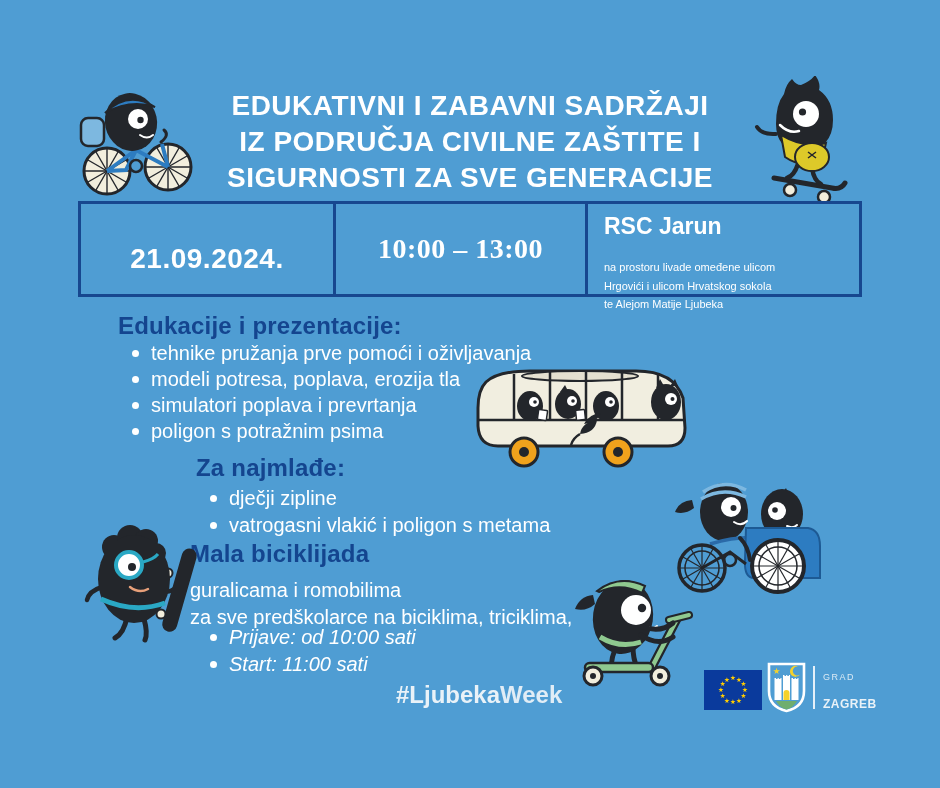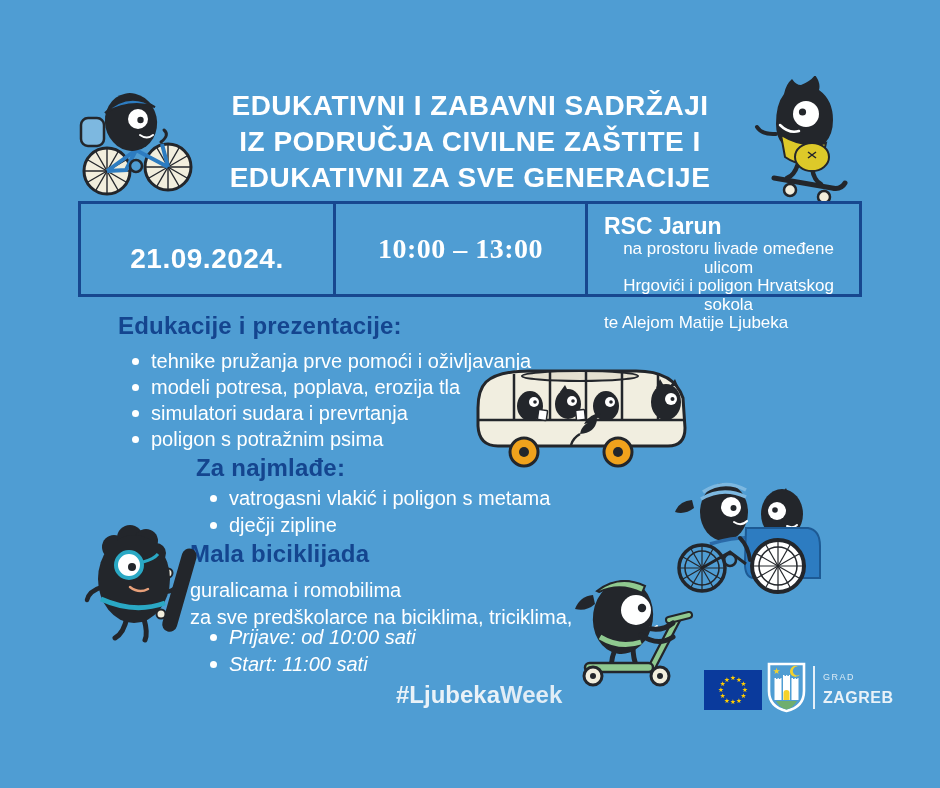--- a/index.html
+++ b/index.html
@@ -27,49 +27,49 @@
   .illu-scooter{left:563px;top:563px;width:137px;height:127px;}
 
   
   .info-table{position:absolute;left:78px;top:201px;width:784px;height:96px;
               display:flex;border:3px solid var(--table-border);color:var(--body-text);}
   .info-cell{display:flex;align-items:center;justify-content:center;}
   .cell-date{width:252px;font-size:28px;font-weight:700;letter-spacing:.5px;margin-top:20px;}
   .cell-time{width:255px;font-size:28px;font-weight:700;letter-spacing:.5px;
              border-left:3px solid var(--table-border);border-right:3px solid var(--table-border);font-family:Liberation Serif, serif;}
   .cell-venue{flex:1;flex-direction:column;align-items:flex-start;justify-content:flex-start;padding:9px 6px 6px 16px;}
-  .venue-name{font-size:23px;font-weight:700;margin-bottom:0;}
-  .venue-detail{font-size:17px;line-height:18.5px;text-align:center;}
+  .venue-name{font-size:23px;font-weight:700;margin-bottom:18px;}
+  .venue-detail{font-size:11px;line-height:18.5px;}
 
   
   .sec-heading{position:absolute;color:var(--heading);font-size:24px;font-weight:700;letter-spacing:.2px;}
   .h-edu{left:118px;top:312px;}
   .h-kids{left:196px;top:454px;}
   .h-bike{left:190px;top:540px;}
   .subtitle{position:absolute;left:190px;top:577px;color:var(--body-text);font-size:20px;line-height:27px;}
   .list{position:absolute;color:var(--body-text);font-size:20px;}
-  .l-edu{left:132px;top:348px;}
+  .l-edu{left:132px;top:340px;}
   .l-edu .li{height:26px;}
   .l-kids{left:210px;top:485px;}
   .l-kids .li{height:27px;}
   .l-bike{left:210px;top:624px;}
   .l-bike .li{height:27px;font-style:italic;}
   .li{display:flex;align-items:center;}
   .dot{width:7px;height:7px;border-radius:50%;background:var(--body-text);margin-right:12px;flex:none;}
 
   
   .hashtag{position:absolute;left:396px;top:681px;color:var(--footer-text);font-size:24px;}
   .hashtag .bold{font-weight:700;}
   .hashtag .light{font-weight:700;opacity:.95;}
   .eu-flag{position:absolute;left:704px;top:670px;width:58px;height:40px;}
   .zg-shield{position:absolute;left:766px;top:661px;width:41px;height:53px;}
   .zg-sep{position:absolute;left:813px;top:666px;width:2px;height:43px;background:rgba(255,255,255,.85);}
   .zg-text{position:absolute;left:823px;top:672px;color:var(--footer-text);}
   .zg-small{font-size:9px;letter-spacing:1.5px;opacity:.9;}
-  .zg-big{font-size:16px;font-weight:700;letter-spacing:.5px;margin-top:7px;}
+  .zg-big{font-size:12px;font-weight:700;letter-spacing:.5px;margin-top:15px;}
 </style>
 </head>
 <body>
 
 <div class="poster">
 
   <svg class="illu illu-cyclist" viewBox="0 0 120 116">
     <circle cx="31" cy="85" r="23" fill="#f2eedd" stroke="#23262b" stroke-width="3"></circle>
     <g stroke="#23262b" stroke-width="1.4">
       <line x1="9" y1="85" x2="53" y2="85"></line>
@@ -97,21 +97,21 @@
     <ellipse cx="55" cy="36" rx="26" ry="29" fill="#23262b" transform="rotate(-12 55 36)"></ellipse>
     <path d="M29,27 q23,-23 50,-6 q-25,-8 -50,6z" fill="#2d7cc1" stroke="#23262b" stroke-width="2"></path>
     <circle cx="62" cy="33" r="10" fill="#ffffff"></circle>
     <circle cx="64.5" cy="34" r="3.2" fill="#23262b"></circle>
     <path d="M64,49 q7,5 13,0" stroke="#ffffff" stroke-width="2" fill="none" stroke-linecap="round"></path>
   </svg>
 
   <div class="title">
     <div>EDUKATIVNI I ZABAVNI SADRŽAJI</div>
     <div>IZ PODRUČJA CIVILNE ZAŠTITE I</div>
-    <div>EDUKATIVNI ZA SVE GENERACIJE</div>
+    <div>SIGURNOSTI ZA SVE GENERACIJE</div>
   </div>
 
   <svg class="illu illu-skateboarder" viewBox="0 0 114 128">
     <path d="M28,102 L86,112 q9,2 13,-5" stroke="#23262b" stroke-width="5" fill="none" stroke-linecap="round"></path>
     <circle cx="44" cy="114" r="6" fill="#f2eedd" stroke="#23262b" stroke-width="2.5"></circle>
     <circle cx="78" cy="121" r="6" fill="#f2eedd" stroke="#23262b" stroke-width="2.5"></circle>
     <path d="M30,58 q-14,1 -19,-7" stroke="#23262b" stroke-width="4" fill="none" stroke-linecap="round"></path>
     <path d="M52,88 q-4,12 -11,14 M66,92 q2,13 9,16" stroke="#23262b" stroke-width="4.5" fill="none" stroke-linecap="round"></path>
     <path d="M38,18 q2,-10 8,-15 q4,6 9,6 q10,-4 14,-10 q6,8 4,15 q14,10 14,30 q0,28 -30,34 q-27,-4 -27,-30 q0,-20 8,-30z" fill="#23262b"></path>
     <path d="M35,59 q23,14 45,8 l-4,18 q-20,8 -37,-4 z" fill="#ddc929" stroke="#23262b" stroke-width="2"></path>
@@ -121,38 +121,38 @@
     <circle cx="56.5" cy="36" r="3.6" fill="#23262b"></circle>
     <path d="M34,49 q9,9 19,6" stroke="#ffffff" stroke-width="2.5" fill="none" stroke-linecap="round"></path>
   </svg>
 
   <div class="info-table">
     <div class="info-cell cell-date">21.09.2024.</div>
     <div class="info-cell cell-time">10:00 – 13:00</div>
     <div class="info-cell cell-venue">
       <div class="venue-name">RSC Jarun</div>
       <div class="venue-detail">na prostoru livade omeđene ulicom</div>
-      <div class="venue-detail">Hrgovići i poligon Hrvatskog sokola</div>
+      <div class="venue-detail">Hrgovići i ulicom Hrvatskog sokola</div>
       <div class="venue-detail">te Alejom Matije Ljubeka</div>
     </div>
   </div>
 
   <div class="sec-heading h-edu">Edukacije i prezentacije:</div>
   <div class="list l-edu">
     <div class="li">
         <span class="dot"></span>
         <span>tehnike pružanja prve pomoći i oživljavanja</span>
       </div>
     <div class="li">
         <span class="dot"></span>
         <span>modeli potresa, poplava, erozija tla</span>
       </div>
     <div class="li">
         <span class="dot"></span>
-        <span>simulatori sudara i prevrtanja</span>
+        <span>simulatori poplava i prevrtanja</span>
       </div>
     <div class="li">
         <span class="dot"></span>
         <span>poligon s potražnim psima</span>
       </div>
   </div>
 
   <svg class="illu illu-bus" viewBox="0 0 226 106">
     <path d="M18,16 Q30,5 62,5 L168,5 Q206,5 215,32 L217,62 Q217,80 200,80 L30,80 Q11,80 10,60 L10,42 Q10,24 18,16 Z" fill="#f1eee0" stroke="#23262b" stroke-width="3"></path>
     <ellipse cx="112" cy="10" rx="58" ry="5" fill="#e4e0d0" stroke="#23262b" stroke-width="2"></ellipse>
@@ -188,25 +188,25 @@
     <circle cx="56" cy="86" r="14" fill="#f0a21c" stroke="#23262b" stroke-width="3"></circle>
     <circle cx="56" cy="86" r="5" fill="#23262b"></circle>
     <circle cx="150" cy="86" r="14" fill="#f0a21c" stroke="#23262b" stroke-width="3"></circle>
     <circle cx="150" cy="86" r="5" fill="#23262b"></circle>
   </svg>
 
   <div class="sec-heading h-kids">Za najmlađe:</div>
   <div class="list l-kids">
     <div class="li">
         <span class="dot"></span>
+        <span>dječji zipline</span>
+      </div>
+    <div class="li">
+        <span class="dot"></span>
         <span>vatrogasni vlakić i poligon s metama</span>
-      </div>
-    <div class="li">
-        <span class="dot"></span>
-        <span>dječji zipline</span>
       </div>
   </div>
 
   <svg class="illu illu-cargobike" viewBox="0 0 162 136">
     <path d="M20,38 q-13,1 -17,12 q10,3 19,-4z" fill="#23262b"></path>
     <ellipse cx="52" cy="50" rx="24" ry="29" fill="#23262b"></ellipse>
     <path d="M31,30 q21,-14 43,-2 M29,37 q22,-13 45,-2" stroke="#7db8e0" stroke-width="3.5" fill="none"></path>
     <circle cx="59" cy="45" r="10" fill="#ffffff"></circle>
       <circle cx="61.5" cy="46" r="3" fill="#23262b"></circle>
     <path d="M62,60 q7,5 13,-1" stroke="#ffffff" stroke-width="2" fill="none" stroke-linecap="round"></path>

